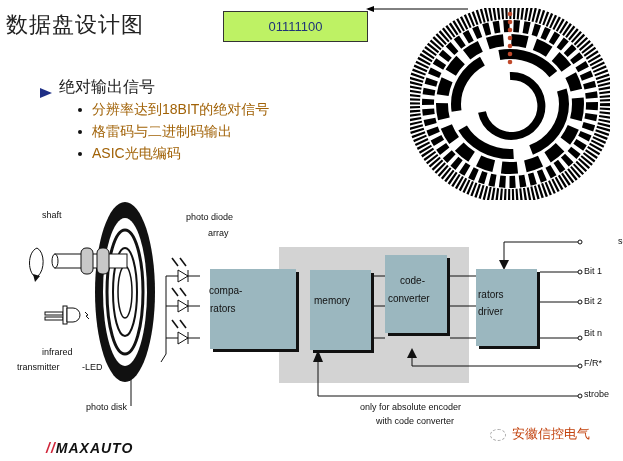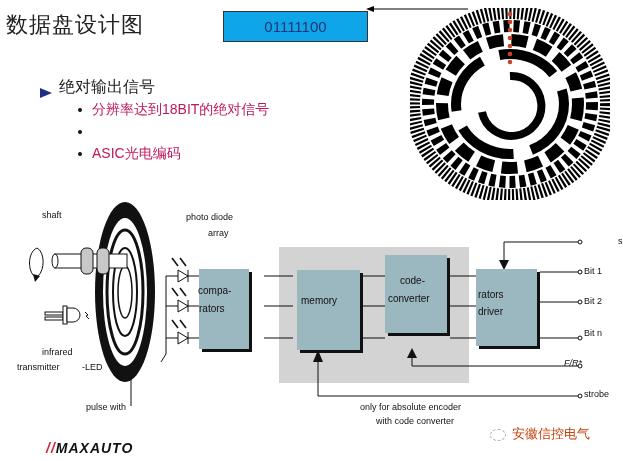--- a/index.html
+++ b/index.html
@@ -1,22 +1,22 @@
 <!DOCTYPE html>
 <html><head>
 <meta charset="utf-8">
 <style>
   html,body{margin:0;padding:0;background:#fff;}
   body{width:623px;height:461px;position:relative;overflow:hidden;font-family:"Liberation Sans","DejaVu Sans",sans-serif;color:#000;}
   .abs{position:absolute;}
   .title{left:6px;top:10px;font-size:22px;color:#222;letter-spacing:1px;}
-  .codebox{left:223px;top:11px;width:143px;height:29px;border:1px solid #333;background:#0ea5e9;color:#1f3478;font-size:15px;text-align:center;line-height:29px;}
+  .codebox{left:223px;top:11px;width:143px;height:29px;border:1px solid #333;background:#bef264;color:#1f3478;font-size:13px;text-align:center;line-height:29px;}
   .l1{left:40px;top:77px;font-size:16px;color:#222;display:flex;align-items:flex-end;}
   .tri{width:0;height:0;border-top:5px solid transparent;border-bottom:5px solid transparent;border-left:12px solid #1f2f86;margin-right:7px;}
-  .l2{left:78px;font-size:14px;color:#be185d;}
+  .l2{left:78px;font-size:14px;color:#a16207;}
   .l2 .dot{display:inline-block;width:4px;height:4px;background:#111;border-radius:50%;margin-right:10px;vertical-align:middle;}
   .lbl{font-size:9px;color:#111;text-align:right;}
   .blk{background:#9bb7bf;box-shadow:3px 3px 0 #111;}
   .blk span{font-size:10px;color:#111;}
   .logo{left:46px;top:440px;font-size:14px;font-weight:bold;font-style:italic;color:#111;letter-spacing:1px;}
   .logo .m{color:#d0263a;}
   .wm{left:490px;top:425px;font-size:13px;color:#c2410c;font-family:Liberation Mono, monospace;}
 </style>
 </head>
 <body>
@@ -27,21 +27,21 @@
 <svg class="abs" style="left:360px;top:2px;" width="110" height="14">
   <line x1="8" y1="7" x2="108" y2="7" stroke="#000" stroke-width="1"></line>
   <polygon points="6,7 14,4 14,10" fill="#000"></polygon>
 </svg>
 
 <div class="abs l1">
   <span class="tri"></span>
   <span>绝对输出信号</span>
 </div>
 <div class="abs l2" style="top:101px;"><span class="dot"></span><span>分辨率达到18BIT的绝对信号</span></div>
-<div class="abs l2" style="top:123px;"><span class="dot"></span></div>
+<div class="abs l2" style="top:123px;"><span class="dot"></span><span>格雷码与二进制码输出</span></div>
 <div class="abs l2" style="top:145px;"><span class="dot"></span><span>ASIC光电编码</span></div>
 
 <svg class="abs" style="left:410px;top:8px;" width="200" height="192">
   <defs>
     <pattern id="ticks" width="4" height="4" patternUnits="userSpaceOnUse">
         <rect width="2" height="4" fill="#000"></rect>
       </pattern>
   </defs>
   <ellipse cx="100" cy="96" rx="97" ry="92" fill="none" stroke="#000" stroke-width="14" stroke-dasharray="2.2 1.8"></ellipse>
   <ellipse cx="100" cy="96" rx="82" ry="78" fill="none" stroke="#000" stroke-width="12" stroke-dasharray="6 4"></ellipse>
@@ -81,21 +81,21 @@
   <rect x="20" y="121" width="18" height="3" fill="#fff" stroke="#111"></rect>
   <rect x="38" y="110" width="4" height="18" fill="#fff" stroke="#111"></rect>
   <path d="M 42 112 L 48 112 A 7 7 0 0 1 48 126 L 42 126 Z" fill="#fff" stroke="#111"></path>
   <path d="M 60 116 l 3 3 l -2 1 l 3 3" fill="none" stroke="#111"></path>
 
   <line x1="106" y1="182" x2="106" y2="210" stroke="#111"></line>
 </svg>
 <div class="abs lbl" style="left:42px;top:347px;">infrared</div>
 <div class="abs lbl" style="left:17px;top:362px;">transmitter</div>
 <div class="abs lbl" style="left:82px;top:362px;">-LED</div>
-<div class="abs lbl" style="left:86px;top:402px;">pulse with</div>
+<div class="abs lbl" style="left:86px;top:402px;">photo disk</div>
 
 <div class="abs lbl" style="left:186px;top:212px;">photo diode</div>
 <div class="abs lbl" style="left:208px;top:228px;">array</div>
 
 <div class="abs" style="left:279px;top:247px;width:190px;height:136px;background:#d3d3d3;"></div>
 
 <svg class="abs" style="left:160px;top:230px;" width="463" height="175">
   <g stroke="#111" stroke-width="1" fill="none">
 
     <line x1="6" y1="46" x2="6" y2="124"></line>
@@ -151,41 +151,41 @@
   <g stroke="#111" stroke-width="1.5">
     <line x1="12" y1="28" x2="18" y2="36"></line>
       <line x1="20" y1="28" x2="26" y2="36"></line>
     <line x1="12" y1="58" x2="18" y2="66"></line>
       <line x1="20" y1="58" x2="26" y2="66"></line>
     <line x1="12" y1="90" x2="18" y2="98"></line>
       <line x1="20" y1="90" x2="26" y2="98"></line>
   </g>
 </svg>
 
-<div class="abs blk" style="left:199px;top:269px;width:50px;height:80px;">
+<div class="abs blk" style="left:210px;top:269px;width:61px;height:80px;padding-left:25px;">
   <span class="abs" style="left:-1px;top:16px;">compa-</span>
   <span class="abs" style="left:0px;top:34px;">rators</span>
 </div>
-<div class="abs blk" style="left:297px;top:270px;width:48px;height:80px;padding-left:15px;">
+<div class="abs blk" style="left:310px;top:270px;width:61px;height:80px;">
   <span class="abs" style="left:4px;top:25px;">memory</span>
 </div>
 <div class="abs blk" style="left:385px;top:255px;width:62px;height:78px;">
   <span class="abs" style="left:15px;top:20px;">code-</span>
   <span class="abs" style="left:3px;top:38px;">converter</span>
 </div>
 <div class="abs blk" style="left:476px;top:269px;width:61px;height:77px;">
   <span class="abs" style="left:2px;top:20px;">rators</span>
   <span class="abs" style="left:2px;top:37px;">driver</span>
 </div>
 
 <div class="abs lbl" style="left:584px;top:236px;margin-left:34px;">select</div>
 <div class="abs lbl" style="left:584px;top:266px;">Bit 1</div>
 <div class="abs lbl" style="left:584px;top:296px;">Bit 2</div>
 <div class="abs lbl" style="left:584px;top:328px;">Bit n</div>
-<div class="abs lbl" style="left:564px;top:358px;font-style:italic;">F/R*</div>
+<div class="abs lbl" style="left:584px;top:358px;">F/R*</div>
 <div class="abs lbl" style="left:584px;top:389px;">strobe</div>
 
 <div class="abs lbl" style="left:360px;top:402px;">only for absolute encoder</div>
 <div class="abs lbl" style="left:376px;top:416px;">with code converter</div>
 
 <div class="abs logo">
   <span class="m">//</span><span>MAXAUTO</span>
 </div>
 <div class="abs wm">
   <span style="display:inline-block;width:14px;height:10px;border:1px dashed #aaa;border-radius:50%;margin-right:6px;vertical-align:middle;"></span><span>安徽信控电气</span>

